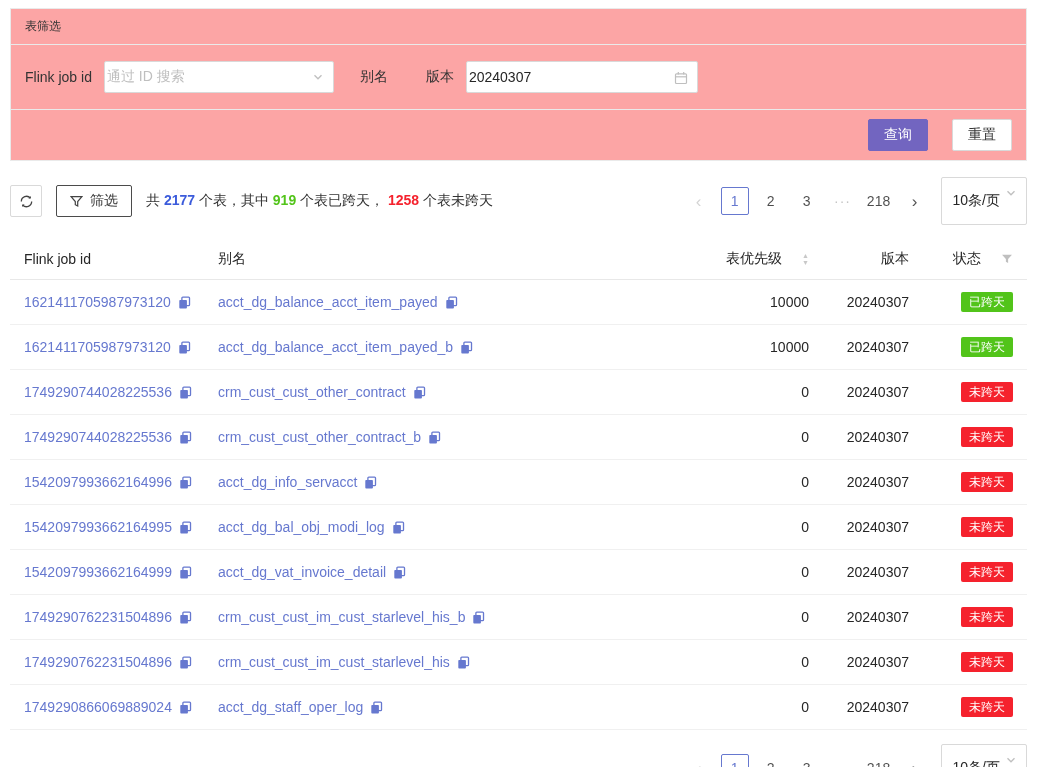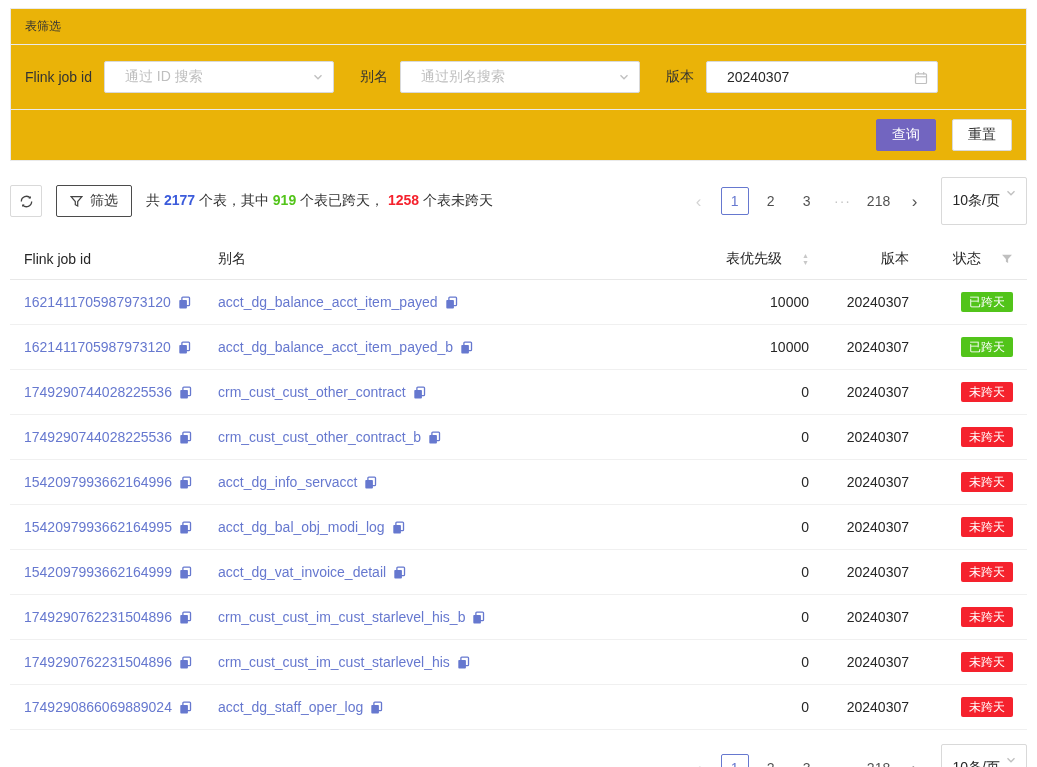--- a/index.html
+++ b/index.html
@@ -5,39 +5,39 @@
   * { box-sizing: border-box; margin: 0; padding: 0; }
   html,body { background:#fff; }
   body {
     width: 1037px; height: 767px; margin: 0 auto; overflow: hidden;
     font-family: "Liberation Sans", "DejaVu Sans", sans-serif;
     font-size: 14px; color: #262626;
   }
   .page { padding: 8px 10px 0 10px; }
 
   
-  .card { border: 1px solid #eaeaea; background:#eab308; }
+  .card { border: 1px solid #eaeaea; background:#fca5a5; }
   .card-title { padding: 9px 14px; font-size: 12px; color:#333; border-bottom:1px solid #eaeaea; }
   .filter-row { display:flex; align-items:center; padding: 16px 14px; border-bottom:1px solid #eaeaea; }
   .field-group { display:flex; align-items:center; margin-right: 26px; }
   .field-label { color:#333; margin-right: 12px; white-space: nowrap; }
   .select-box, .date-box {
     position: relative; height: 32px; border:1px solid #d9d9d9; border-radius:2px;
-    display:flex; align-items:center; padding: 0 28px 0 20px; background:#fff; cursor:pointer;
+    display:flex; align-items:center; padding: 0 28px 0 2px; background:#fff; cursor:pointer;
   }
   .select-box { width: 230px; }
   .select-box.alias { width: 240px; }
   .date-box { width: 232px; cursor:text; }
   .placeholder { color:#bfbfbf; }
   .suffix-icon { position:absolute; right: 9px; top: 9px; line-height:0; }
   .date-box input {
     border:none; outline:none; width: 100%; font-size:14px; color:#262626;
     font-family: "Liberation Sans", "DejaVu Sans", sans-serif; background:transparent;
   }
-  .actions-row { display:flex; justify-content:flex-end; align-items:center; gap:16px; padding: 9px 14px; }
+  .actions-row { display:flex; justify-content:flex-end; align-items:center; gap:24px; padding: 9px 14px; }
   .btn {
     height: 32px; padding: 0 15px; border-radius:2px; font-size:14px; cursor:pointer;
     border:1px solid #d9d9d9; background:#fff; color:#333;
     font-family: "Liberation Sans", "DejaVu Sans", sans-serif;
   }
   .btn-primary { background:#7265c0; border-color:#7265c0; color:#fff; }
 
   
   .toolbar { display:flex; align-items:center; margin-top: 16px; }
   .icon-btn {
@@ -103,28 +103,20 @@
           <span class="suffix-icon">
             <svg width="12" height="12" viewBox="0 0 12 12">
                 <path d="M2.5 4.2 L6 7.8 L9.5 4.2" fill="none" stroke="#bfbfbf" stroke-width="1.3"></path>
               </svg>
           </span>
         </div>
       </div>
 
       <div class="field-group">
         <span class="field-label">别名</span>
-        <div class="select-box alias">
-          <span class="placeholder">通过别名搜索</span>
-          <span class="suffix-icon">
-            <svg width="12" height="12" viewBox="0 0 12 12">
-                <path d="M2.5 4.2 L6 7.8 L9.5 4.2" fill="none" stroke="#bfbfbf" stroke-width="1.3"></path>
-              </svg>
-          </span>
-        </div>
       </div>
 
       <div class="field-group">
         <span class="field-label">版本</span>
         <div class="date-box">
           <input readonly="" value="20240307" style="">
           <span class="suffix-icon">
             <svg width="14" height="14" viewBox="0 0 14 14">
               <rect x="1.5" y="2.8" width="11" height="9.7" rx="1" fill="none" stroke="#bfbfbf" stroke-width="1.2"></rect>
               <line x1="1.5" y1="5.8" x2="12.5" y2="5.8" stroke="#bfbfbf" stroke-width="1.2"></line>

